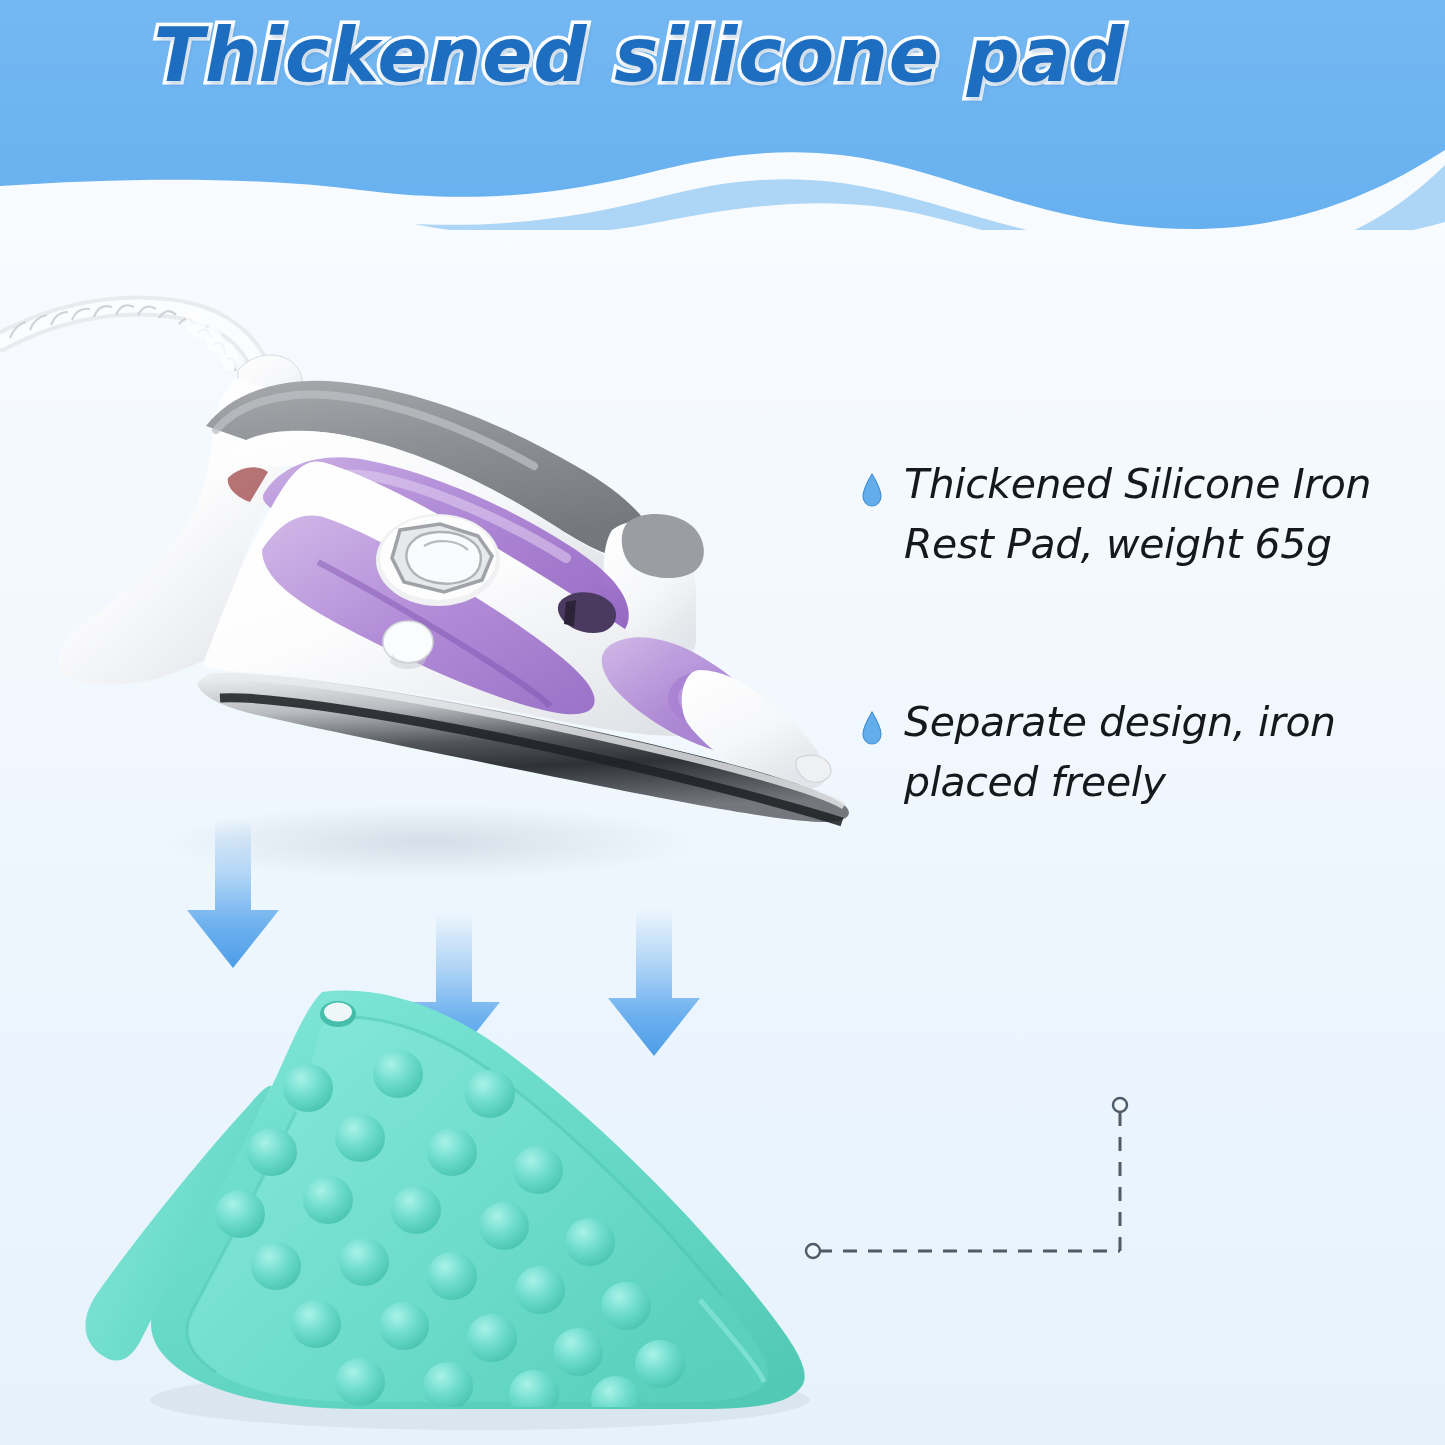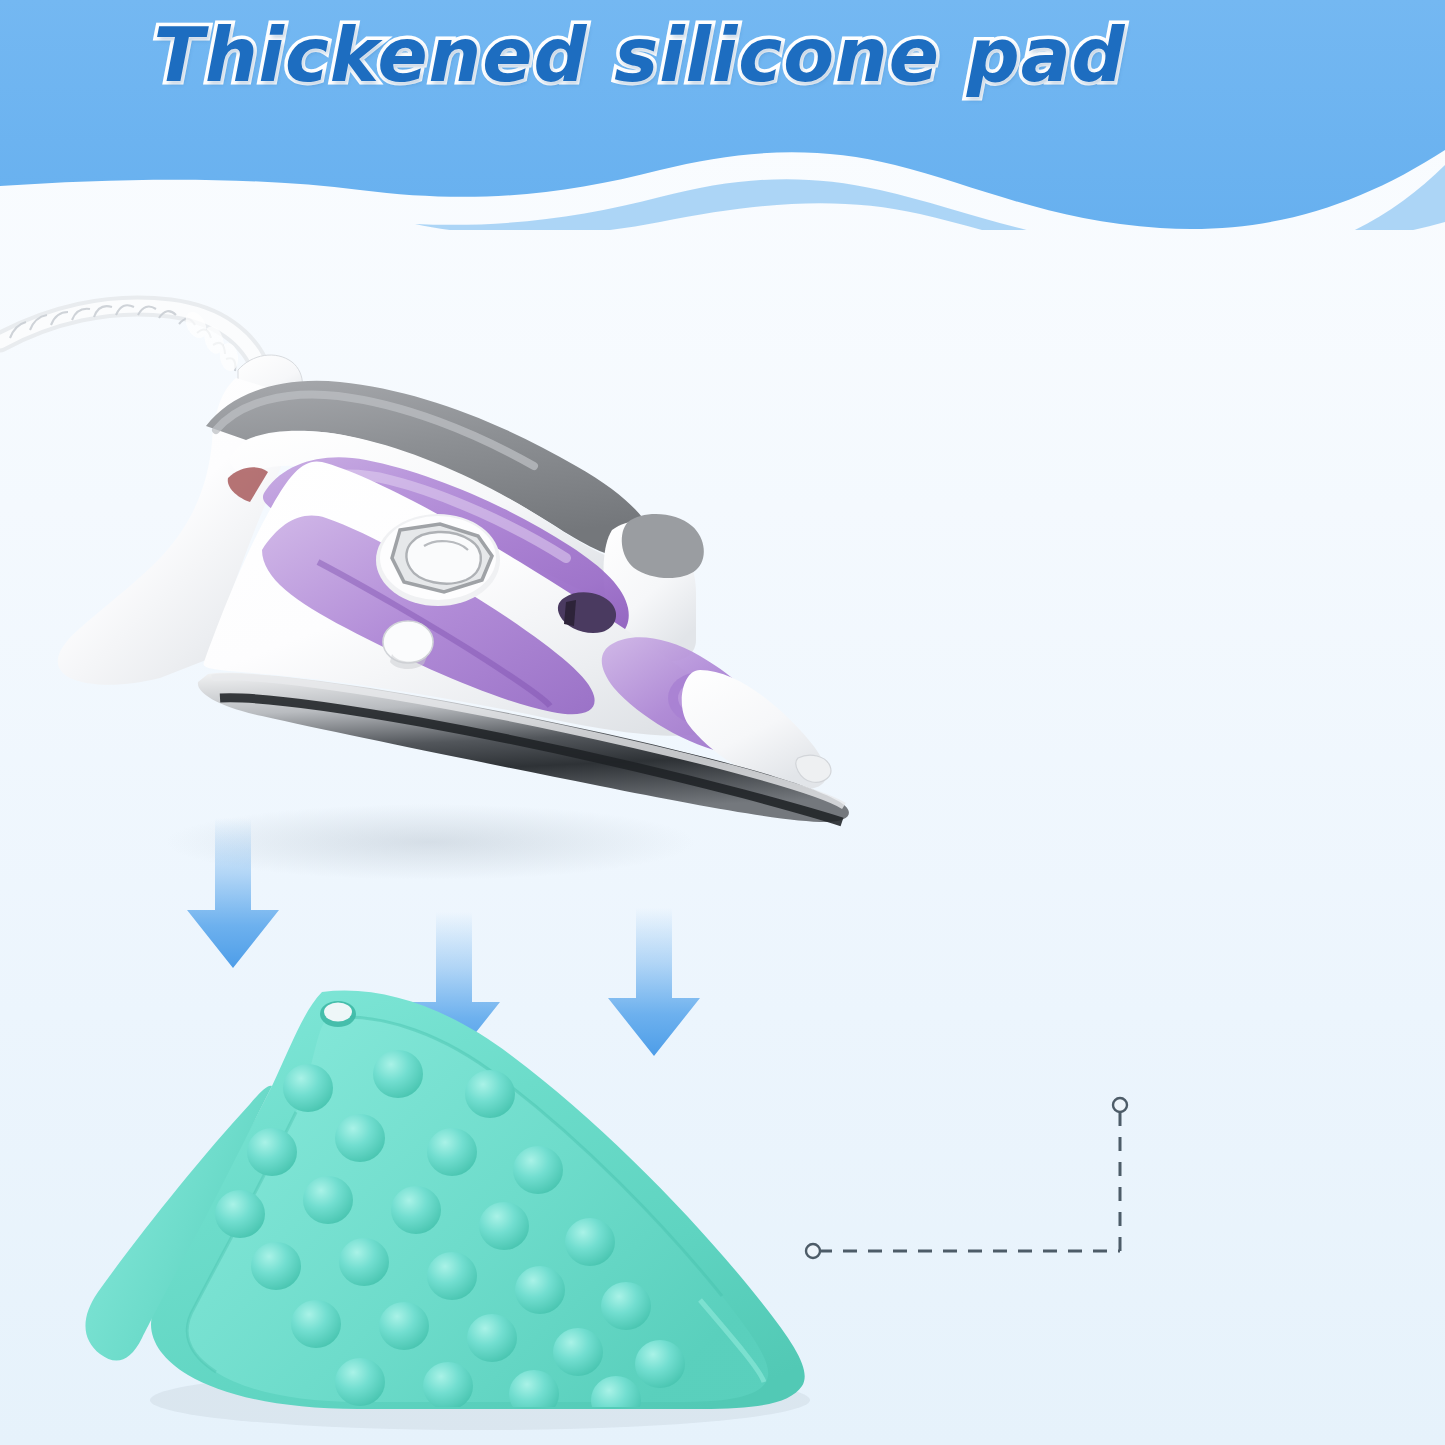--- a/index.html
+++ b/index.html
@@ -457,22 +457,38 @@
           <ellipse cx="556" cy="430" rx="25" ry="24" fill="url(#bumpG)"></ellipse>
         </g>
 
         <path d="M640,330 C676,372 700,400 704,412" fill="none" stroke="#9bf0e2" stroke-width="5" opacity="0.5"></path>
       </g>
     </svg>
   </div>
 
   <div id="feature-list">
 
-
-
+    <div class="feature-item">
+      <span class="feature-bullet">
+        <svg width="20" height="34" viewBox="0 0 20 34">
+          <path d="M10,1 C13.5,7 19,16 19,23 C19,29 15,33 10,33 C5,33 1,29 1,23 C1,16 6.5,7 10,1 Z" fill="#63aeea" stroke="#3d8fd6" stroke-width="1.1"></path>
+        </svg>
+      </span>
+      <span class="feature-text">Thickened Silicone Iron Rest Pad, weight 65g</span>
+    </div>
+
+
+    <div class="feature-item">
+      <span class="feature-bullet">
+        <svg width="20" height="34" viewBox="0 0 20 34">
+          <path d="M10,1 C13.5,7 19,16 19,23 C19,29 15,33 10,33 C5,33 1,29 1,23 C1,16 6.5,7 10,1 Z" fill="#63aeea" stroke="#3d8fd6" stroke-width="1.1"></path>
+        </svg>
+      </span>
+      <span class="feature-text">Separate design, iron placed freely</span>
+    </div>
 
   </div>
 
   <div id="dimension-callout">
     <svg width="360" height="200" viewBox="0 0 360 200">
 
       <line x1="28" y1="171" x2="330" y2="171" stroke="#4d5c68" stroke-width="3" stroke-dasharray="14 11"></line>
 
       <line x1="330" y1="171" x2="330" y2="30" stroke="#4d5c68" stroke-width="3" stroke-dasharray="14 11"></line>
 

